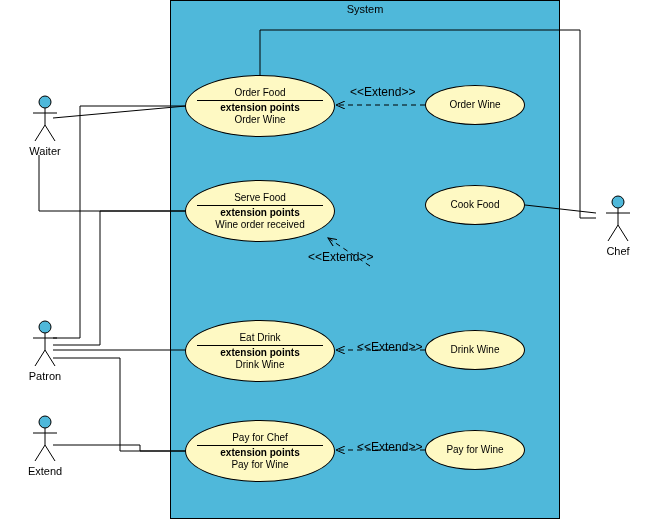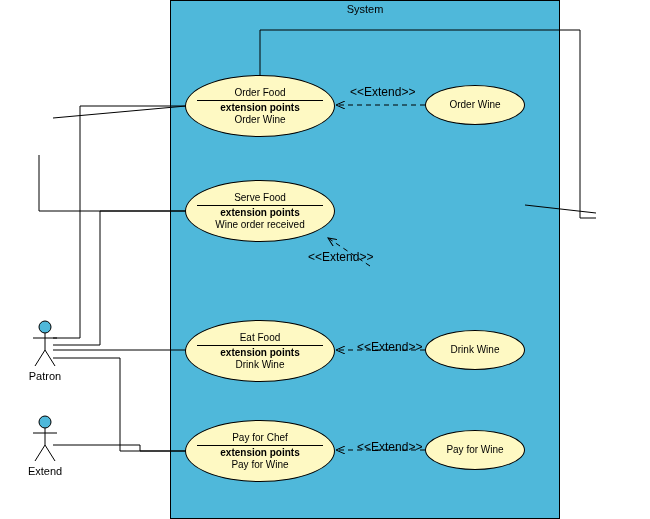--- a/index.html
+++ b/index.html
@@ -97,20 +97,30 @@
 </style>
 </head>
 <body>
 
 <div class="stage">
 
   <div class="system-box" style="left:170px; top:0px; width:390px; height:519px;">
     <div class="system-title">System</div>
   </div>
 
+  <div class="actor" style="left:25px; top:95px;">
+    <svg width="28" height="48" viewBox="0 0 28 48">
+      <circle cx="14" cy="7" r="6" fill="#4fb8da" stroke="#000"></circle>
+      <line x1="14" y1="13" x2="14" y2="30" stroke="#000"></line>
+      <line x1="2" y1="18" x2="26" y2="18" stroke="#000"></line>
+      <line x1="14" y1="30" x2="4" y2="46" stroke="#000"></line>
+      <line x1="14" y1="30" x2="24" y2="46" stroke="#000"></line>
+    </svg>
+    <div class="actor-label">Waiter</div>
+  </div>
 
   <div class="actor" style="left:25px; top:320px;">
     <svg width="28" height="48" viewBox="0 0 28 48">
       <circle cx="14" cy="7" r="6" fill="#4fb8da" stroke="#000"></circle>
       <line x1="14" y1="13" x2="14" y2="30" stroke="#000"></line>
       <line x1="2" y1="18" x2="26" y2="18" stroke="#000"></line>
       <line x1="14" y1="30" x2="4" y2="46" stroke="#000"></line>
       <line x1="14" y1="30" x2="24" y2="46" stroke="#000"></line>
     </svg>
     <div class="actor-label">Patron</div>
@@ -120,53 +130,66 @@
     <svg width="28" height="48" viewBox="0 0 28 48">
       <circle cx="14" cy="7" r="6" fill="#4fb8da" stroke="#000"></circle>
       <line x1="14" y1="13" x2="14" y2="30" stroke="#000"></line>
       <line x1="2" y1="18" x2="26" y2="18" stroke="#000"></line>
       <line x1="14" y1="30" x2="4" y2="46" stroke="#000"></line>
       <line x1="14" y1="30" x2="24" y2="46" stroke="#000"></line>
     </svg>
     <div class="actor-label">Extend</div>
   </div>
 
+  <div class="actor" style="left:598px; top:195px;">
+    <svg width="28" height="48" viewBox="0 0 28 48">
+      <circle cx="14" cy="7" r="6" fill="#4fb8da" stroke="#000"></circle>
+      <line x1="14" y1="13" x2="14" y2="30" stroke="#000"></line>
+      <line x1="2" y1="18" x2="26" y2="18" stroke="#000"></line>
+      <line x1="14" y1="30" x2="4" y2="46" stroke="#000"></line>
+      <line x1="14" y1="30" x2="24" y2="46" stroke="#000"></line>
+    </svg>
+    <div class="actor-label">Chef</div>
+  </div>
 
   <div class="usecase" style="left:185px; top:75px; width:150px; height:62px;">
     <div class="uc-title">Order Food</div>
     <div class="uc-divider"></div>
     <div class="uc-ext-head">extension points</div>
     <div class="uc-ext">Order Wine</div>
   </div>
 
   <div class="usecase" style="left:185px; top:180px; width:150px; height:62px;text-align:right;">
     <div class="uc-title">Serve Food</div>
     <div class="uc-divider"></div>
     <div class="uc-ext-head">extension points</div>
     <div class="uc-ext">Wine order received</div>
   </div>
 
   <div class="usecase" style="left:185px; top:320px; width:150px; height:62px;">
-    <div class="uc-title">Eat Food</div>
+    <div class="uc-title">Eat Drink</div>
     <div class="uc-divider"></div>
     <div class="uc-ext-head">extension points</div>
     <div class="uc-ext">Drink Wine</div>
   </div>
 
   <div class="usecase" style="left:185px; top:420px; width:150px; height:62px;">
     <div class="uc-title">Pay for Chef</div>
     <div class="uc-divider"></div>
     <div class="uc-ext-head">extension points</div>
     <div class="uc-ext">Pay for Wine</div>
   </div>
 
   <div class="usecase" style="left:425px; top:85px; width:100px; height:40px;">
     <div class="uc-title">Order Wine</div>
   </div>
 
+  <div class="usecase" style="left:425px; top:185px; width:100px; height:40px;">
+    <div class="uc-title">Cook Food</div>
+  </div>
 
 
   <div class="usecase" style="left:425px; top:330px; width:100px; height:40px;">
     <div class="uc-title">Drink Wine</div>
   </div>
 
   <div class="usecase" style="left:425px; top:430px; width:100px; height:40px;">
     <div class="uc-title">Pay for Wine</div>
   </div>
 

